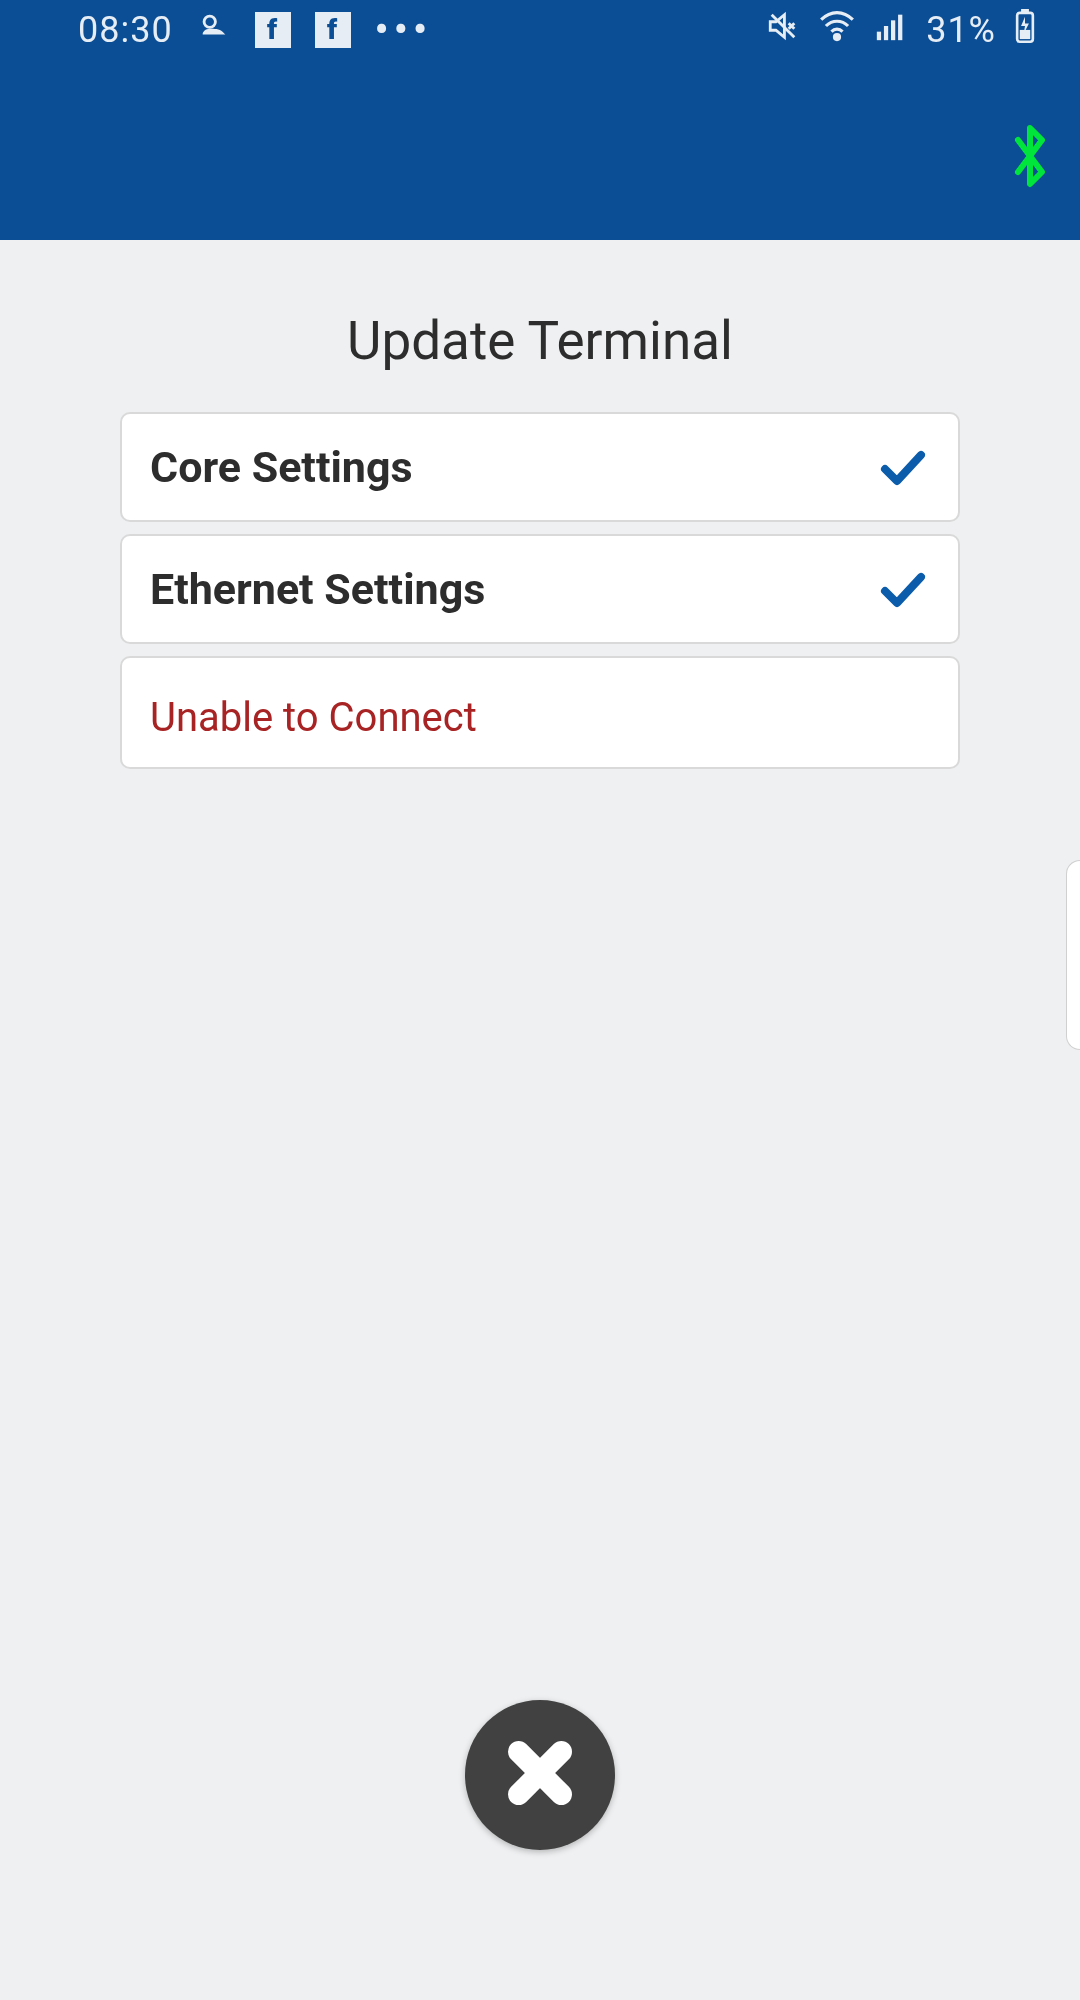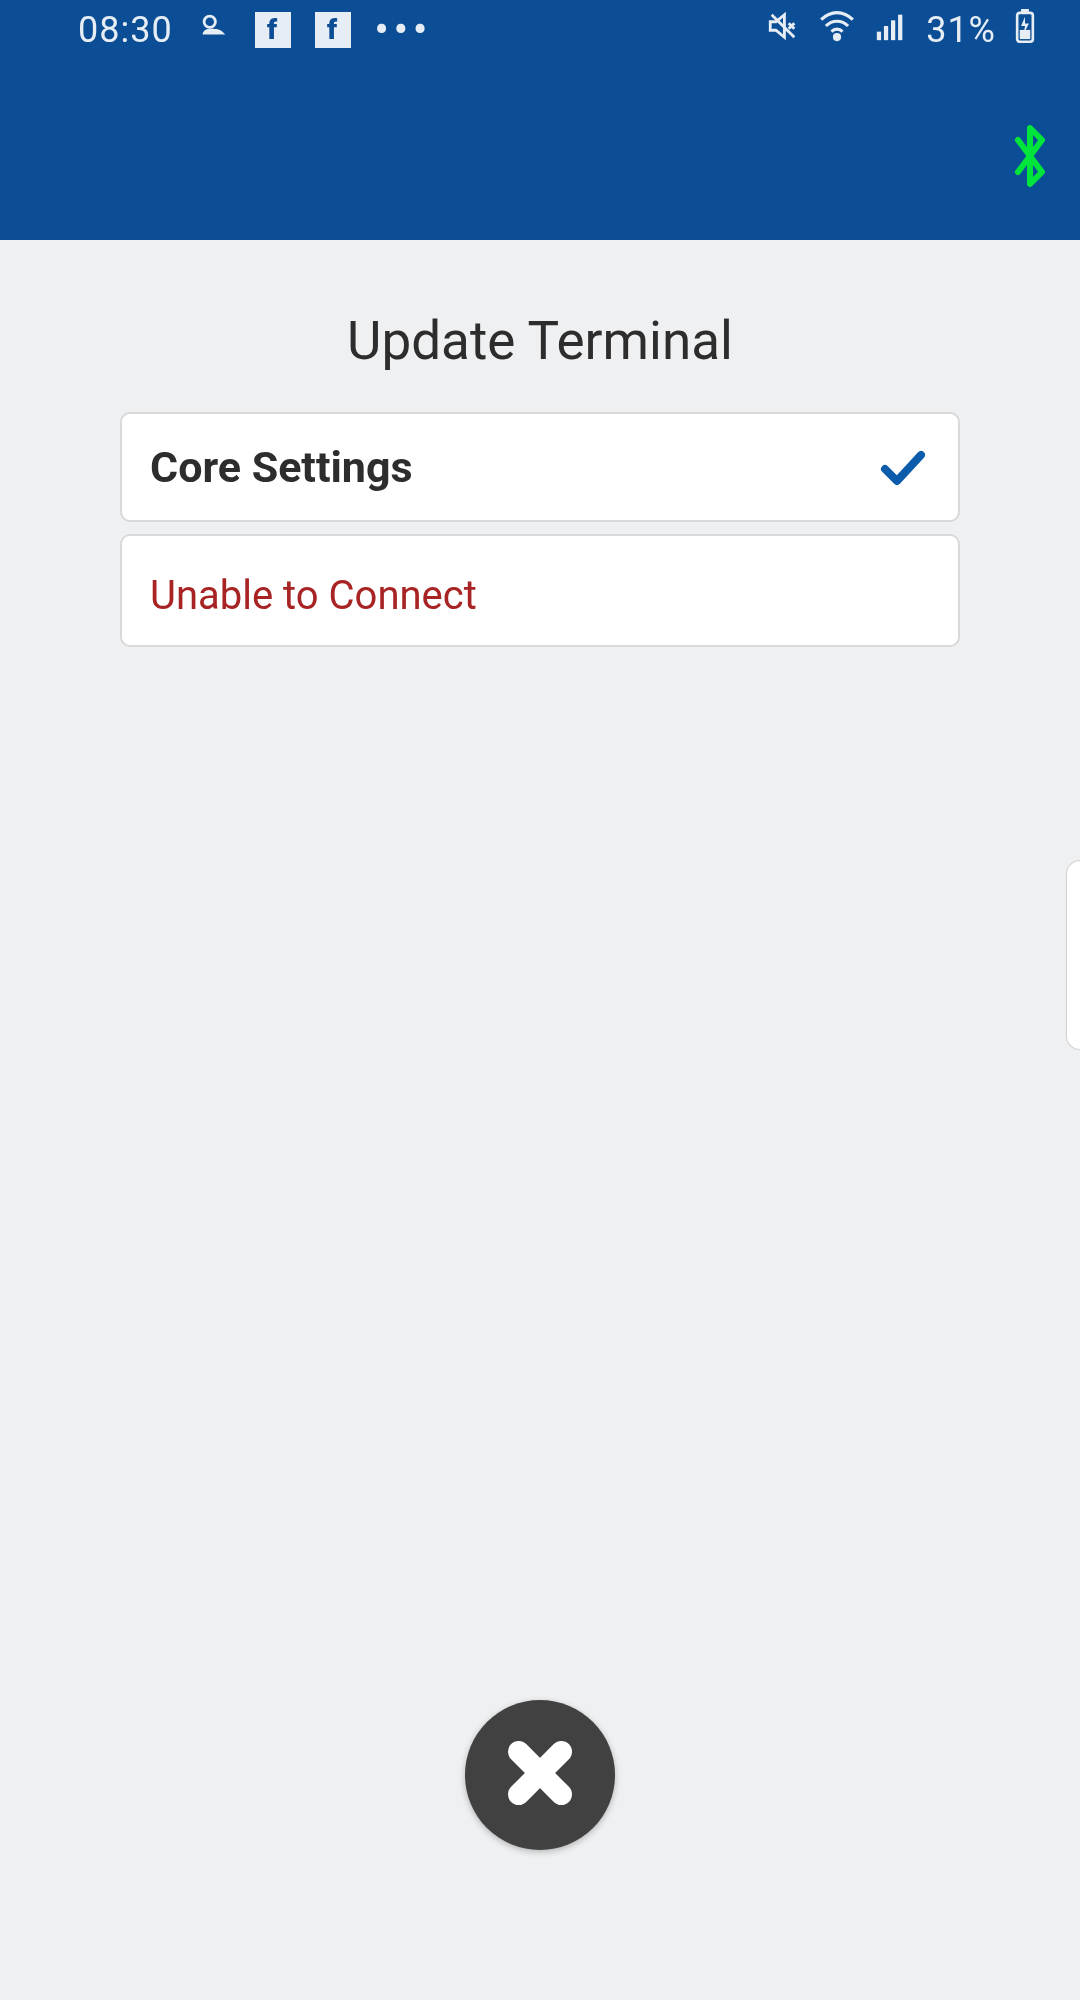--- a/index.html
+++ b/index.html
@@ -137,20 +137,30 @@
     <div class="card-row">
       <span class="card-title">Core Settings</span>
       <span class="status-icon">
         <svg viewBox="0 0 24 24" fill="none" stroke="#0b5cab" stroke-width="4" stroke-linecap="round" stroke-linejoin="round">
             <polyline points="3 13 9 19 21 6"></polyline>
           </svg>
       </span>
     </div>
   </div>
 
+  <div class="card">
+    <div class="card-row">
+      <span class="card-title">Ethernet Settings</span>
+      <span class="status-icon">
+        <svg viewBox="0 0 24 24" fill="none" stroke="#0b5cab" stroke-width="4" stroke-linecap="round" stroke-linejoin="round">
+            <polyline points="3 13 9 19 21 6"></polyline>
+          </svg>
+      </span>
+    </div>
+  </div>
 
   <div class="card">
     <span class="card-sub">Unable to Connect</span>
   </div>
 
 
 </div>
 
 <div class="scroll-nub"></div>
 

